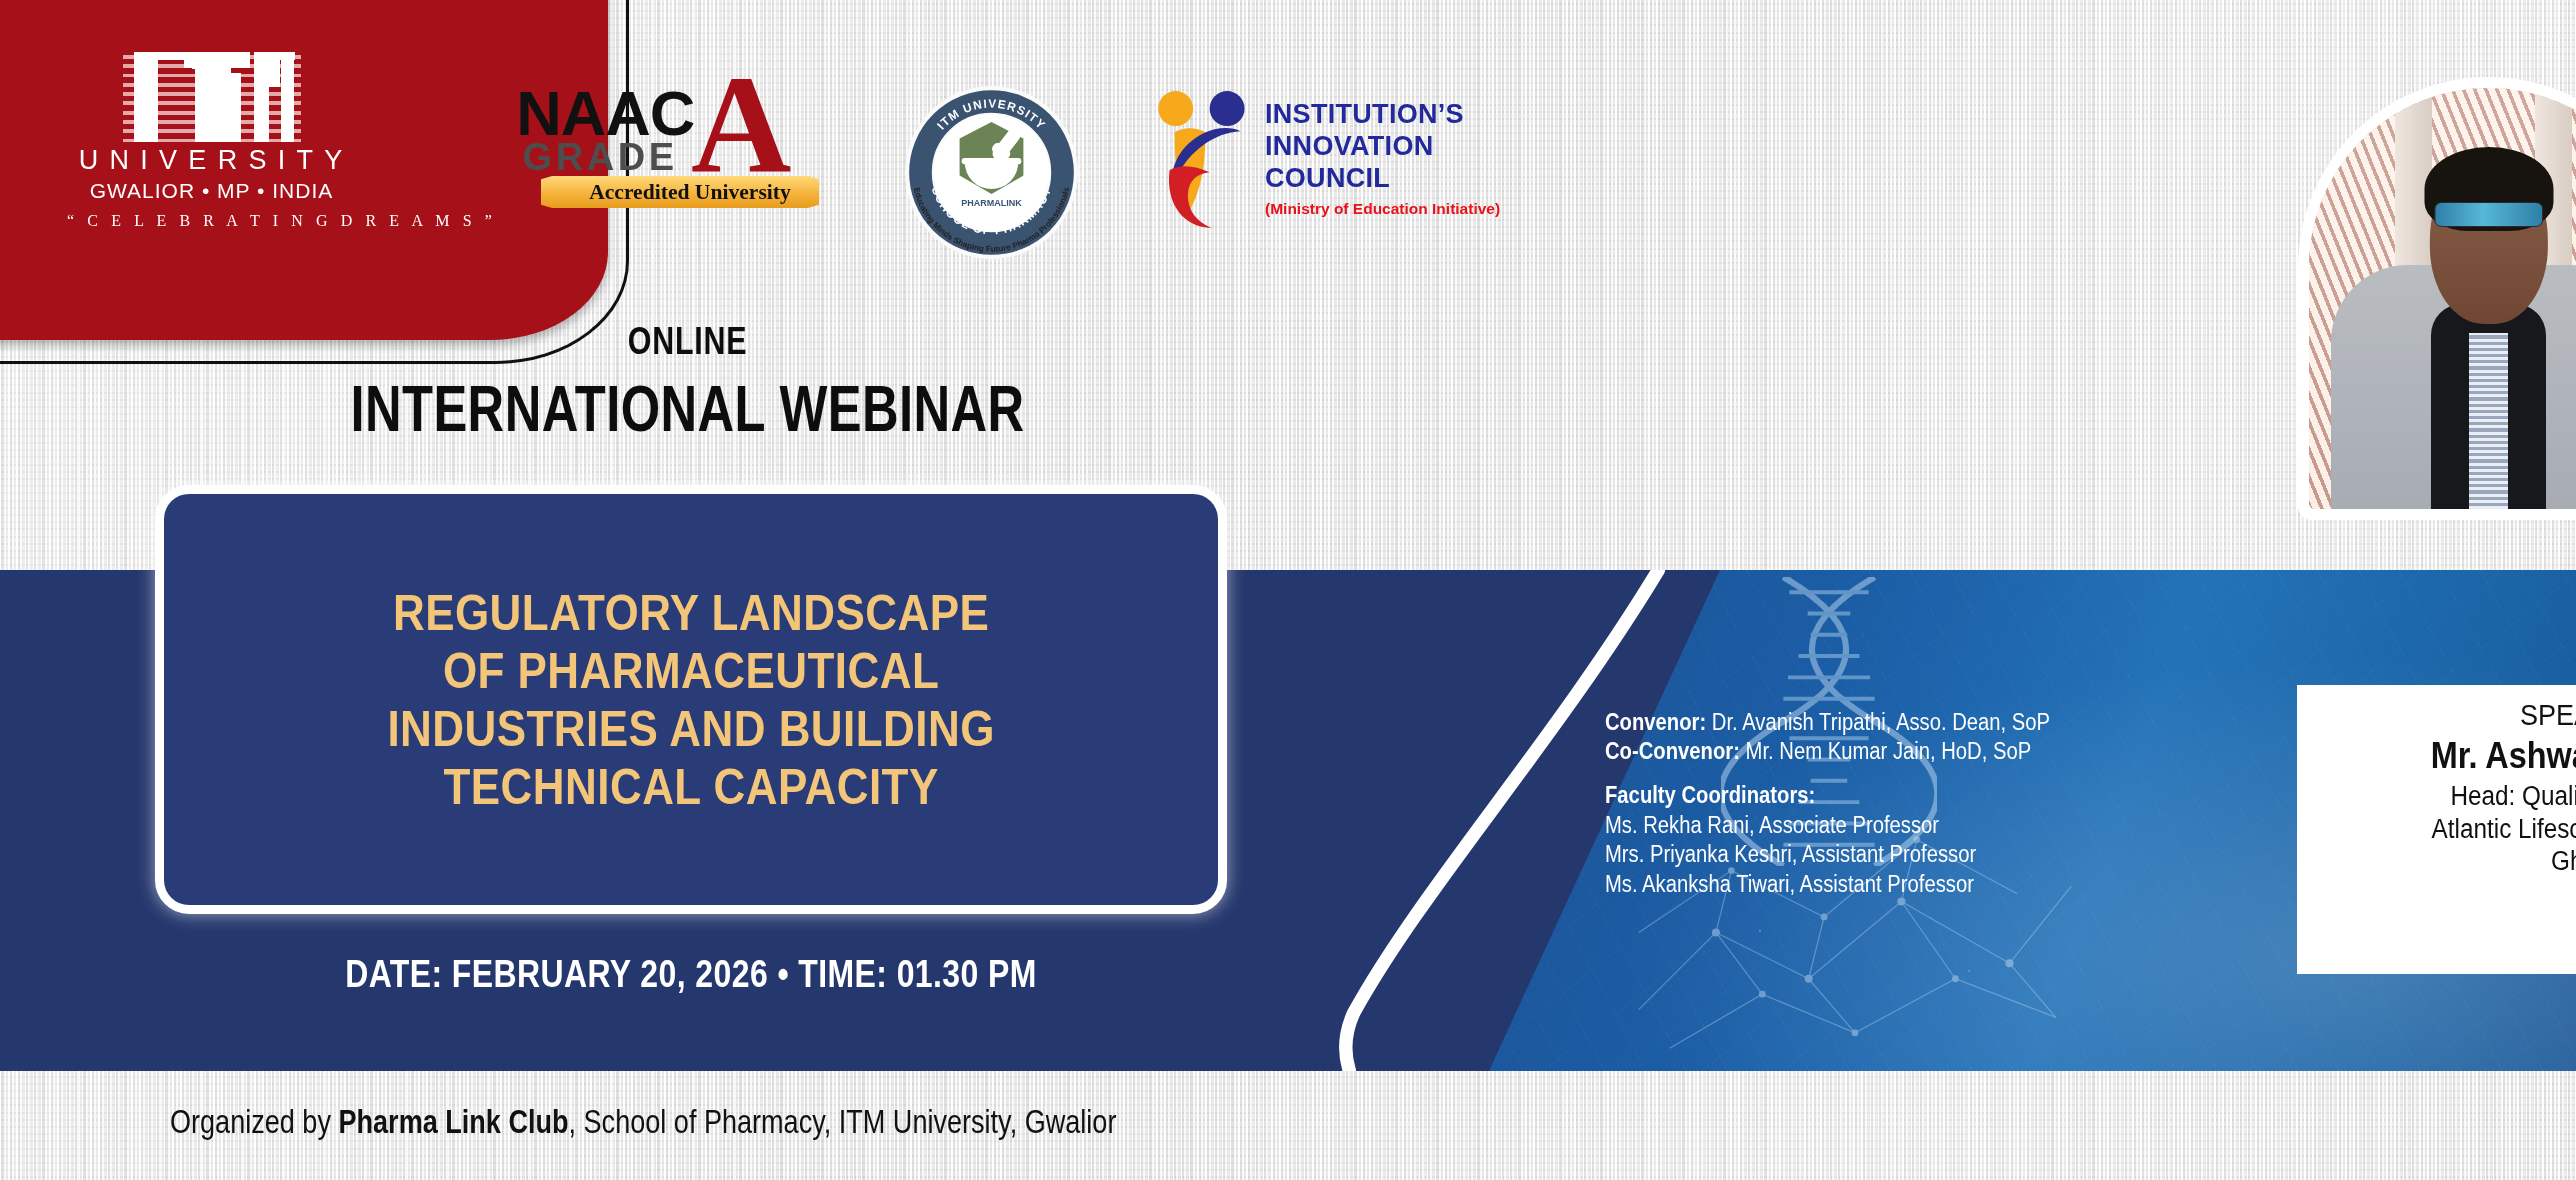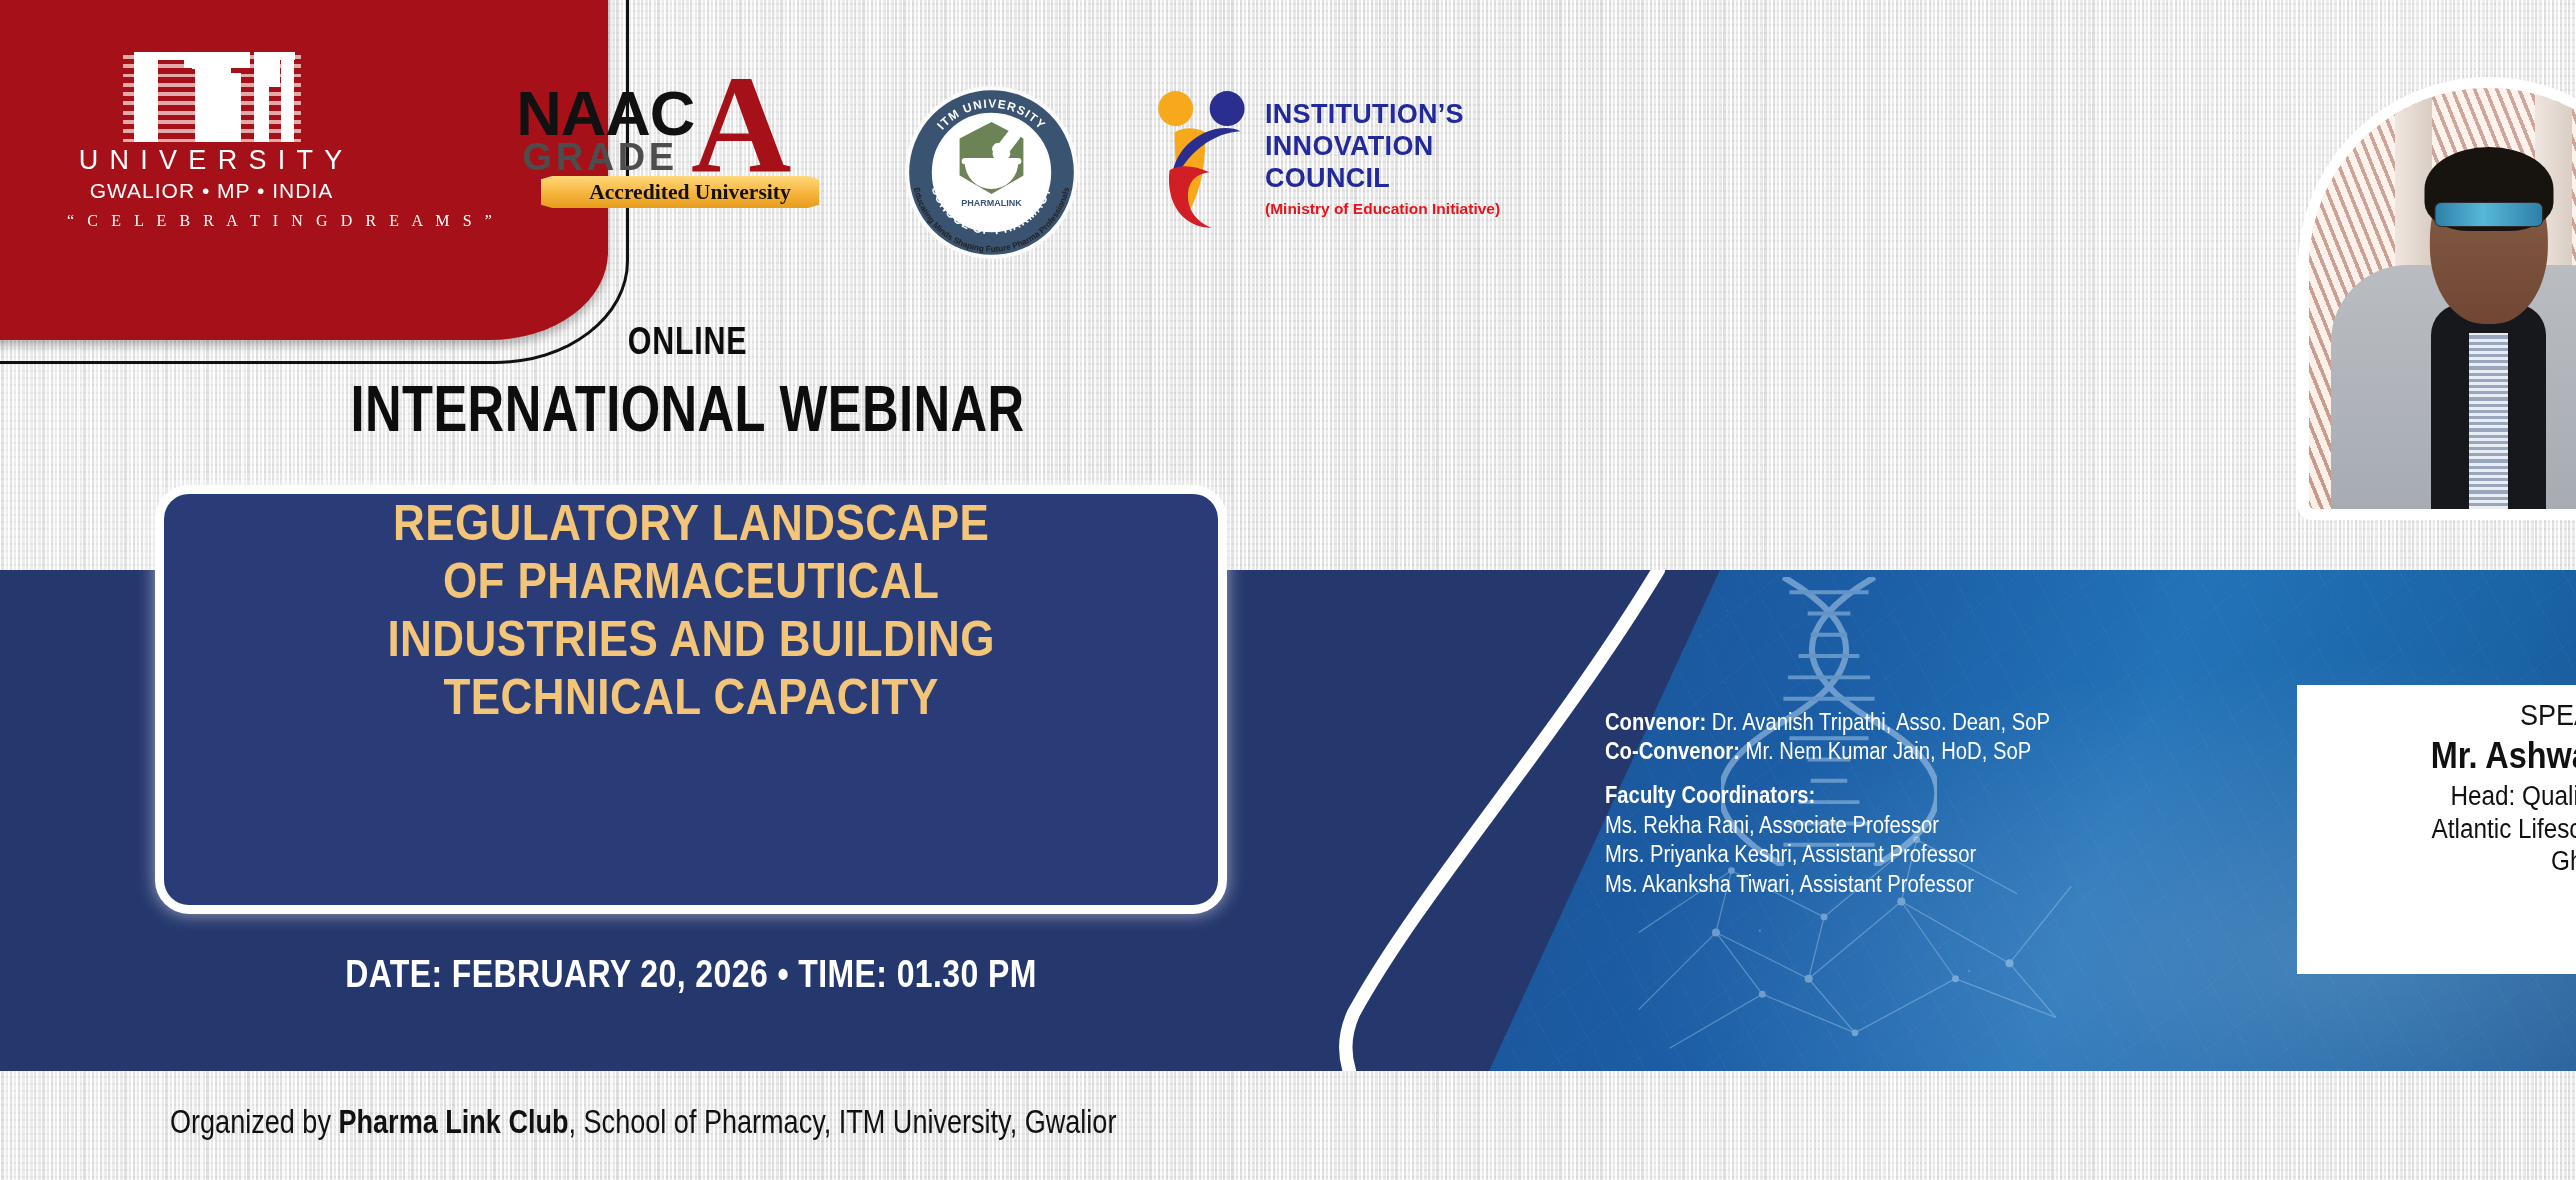--- a/index.html
+++ b/index.html
@@ -93,21 +93,21 @@
       radial-gradient(ellipse at 64% 78%, rgba(255,255,255,.18), transparent 55%);
   }
   .dna{position:absolute;left:1721px;top:577px;width:216px;height:289px;opacity:.5;}
   .net{position:absolute;left:1623px;top:747px;width:464px;height:309px;opacity:.42;}
   
   .swoosh{position:absolute;left:1267px;top:570px;width:515px;height:501px;}
   
   .title-card{
     position:absolute;left:155px;top:485px;width:1072px;height:429px;
     background:#2A3C78;border:9.3px solid #fff;border-radius:34px;
-    box-sizing:border-box;display:flex;align-items:flex-start;justify-content:center;
+    box-sizing:border-box;display:flex;align-items:center;justify-content:center;
     box-shadow:0 0 17.5px rgba(255,255,255,.55);
   }
   .title-card .t{
     color:#F2C578;font-size:50px;font-weight:700;line-height:1.16;text-align:center;
     letter-spacing:0.5px;transform:scaleX(.88);transform-origin:center;white-space:pre-line;
   }
   
   .dateline{
     position:absolute;left:155px;top:952px;width:1072px;text-align:center;
     color:#fff;font-size:39px;font-weight:700;letter-spacing:0.5px;

